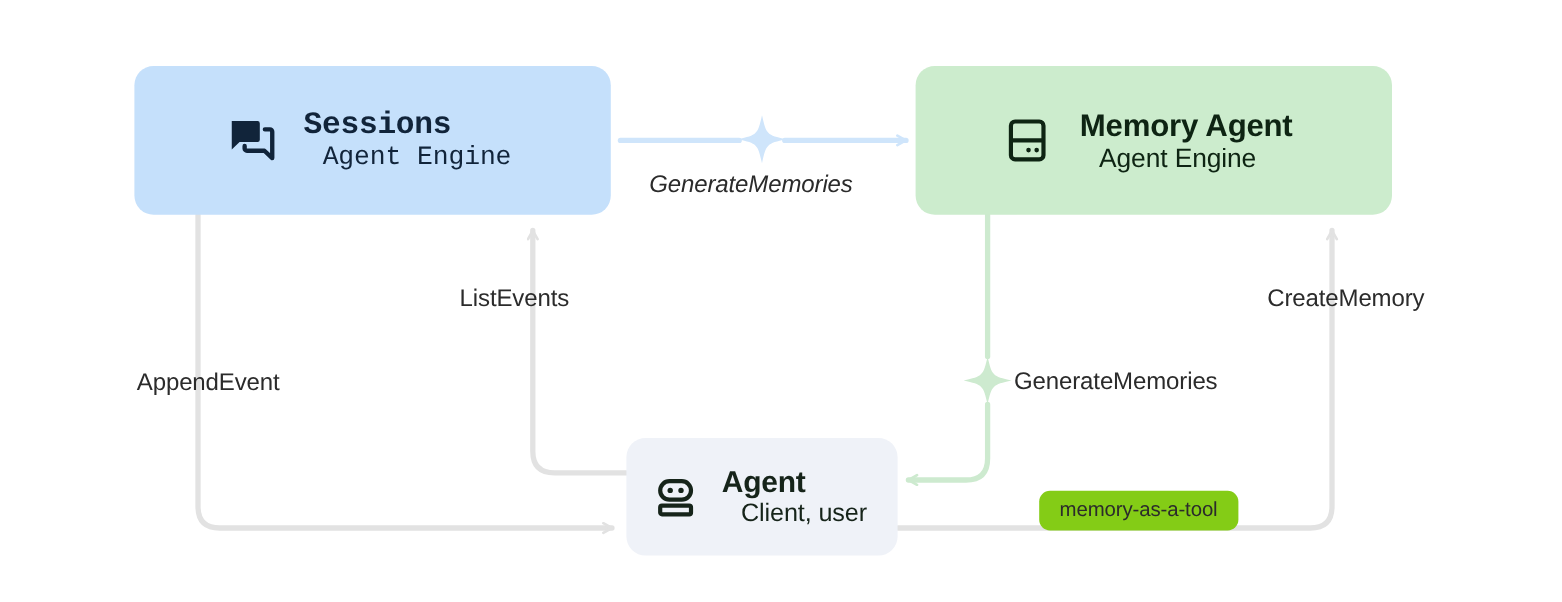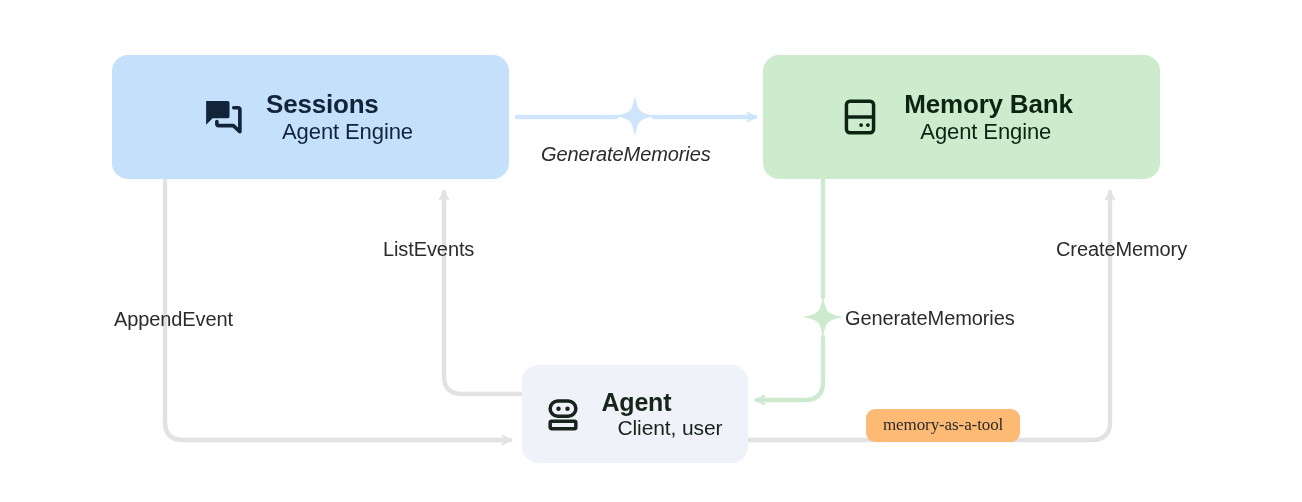--- a/index.html
+++ b/index.html
@@ -64,20 +64,21 @@
     white-space: nowrap;
     margin-left: 16px;
   }
 
   #node-sessions {
     left: 112px;
     top: 55px;
     width: 397px;
     height: 124px;
     background: #c5e0fb;
+    font-family: Liberation Mono, monospace;
   }
   #node-sessions .node-title,
   #node-sessions .node-sub { color: #11243a; }
   #node-sessions .node-inner { gap: 20px; transform: translateX(-4px); }
 
   #node-memorybank {
     left: 763px;
     top: 55px;
     width: 397px;
     height: 124px;
@@ -112,27 +113,26 @@
   #label-appendevent      { left: 383px; top: 238px; }
   #label-listevents       { left: 114px; top: 308px; }
   #label-creatememory     { left: 1036px; top: 238px; margin-left: 20px; }
   #label-retrievememories { left: 845px; top: 307px; }
 
   .tool-badge {
     position: absolute;
     left: 866px;
     top: 409px;
     padding: 6px 17px 7px 17px;
-    background: #fdba74;
+    background: #84cc16;
     border-radius: 9px;
     font-size: 17px;
     color: #2b2b2b;
     letter-spacing: -0.1px;
     white-space: nowrap;
-    font-family: Liberation Serif, serif;
   }
 </style>
 </head>
 <body>
 
 <div id="canvas">
 
   <svg id="edges" viewBox="0 0 1302 502">
     <defs>
       <marker id="arrow-blue" markerWidth="12" markerHeight="12" refX="9.2" refY="5" orient="auto" markerUnits="userSpaceOnUse">
@@ -190,21 +190,21 @@
     <div class="node-inner">
       <span class="node-icon">
         <svg width="44" height="44" viewBox="0 0 24 24" fill="none">
           <rect x="4.6" y="3.4" width="14.8" height="17.2" rx="1.9" stroke="#0e2413" stroke-width="1.9"></rect>
           <line x1="4.6" y1="12" x2="19.4" y2="12" stroke="#0e2413" stroke-width="1.9"></line>
           <circle cx="12.6" cy="16.4" r="1.05" fill="#0e2413"></circle>
           <circle cx="16.3" cy="16.4" r="1.05" fill="#0e2413"></circle>
         </svg>
       </span>
       <span class="node-text">
-        <span class="node-title">Memory Bank</span>
+        <span class="node-title">Memory Agent</span>
         <span class="node-sub">Agent Engine</span>
       </span>
     </div>
   </div>
 
   <div class="node" id="node-agent">
     <div class="node-inner">
       <span class="node-icon">
         <svg width="40" height="40" viewBox="0 0 24 24" fill="none">
           <rect x="4.3" y="4.2" width="15.4" height="9.2" rx="4.6" stroke="#16241a" stroke-width="2.1"></rect>

